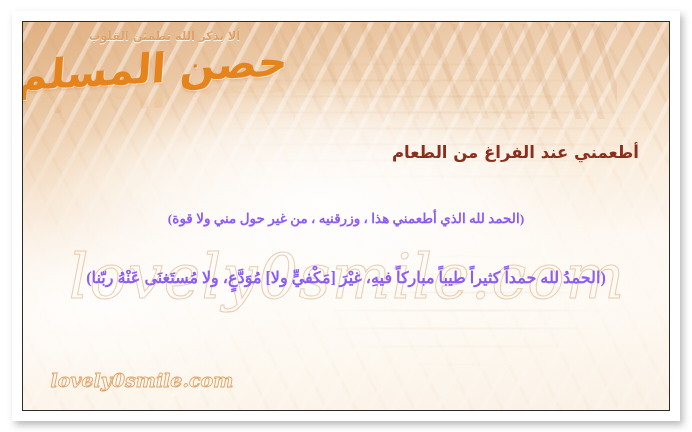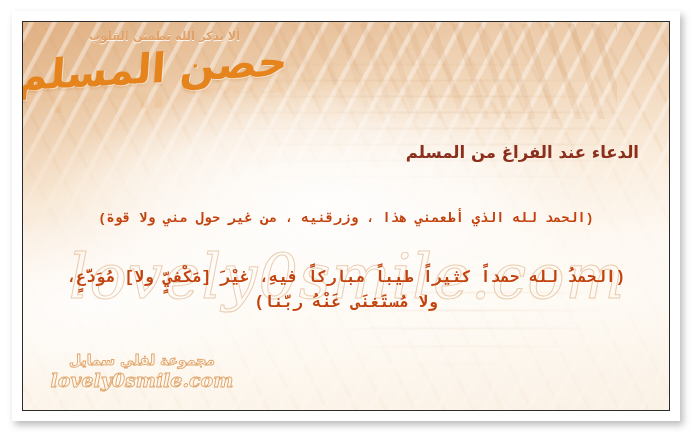--- a/index.html
+++ b/index.html
@@ -227,22 +227,22 @@
     font-family: "DejaVu Sans", "Liberation Sans", sans-serif;
     font-size: 16.5px;
     font-weight: bold;
     color: #8b2f1c;
     text-align: right;
     padding-right: 12px;
     line-height: 1.3;
     white-space: nowrap;
   }
   .dua-block {
-    font-family: Liberation Mono, monospace;
-    color: #c2410c;
+    font-family: Liberation Serif, serif;
+    color: #8b5cf6;
     font-weight: bold;
     text-align: center;
     line-height: 1.55;
     direction: rtl;
   }
   .dua-1 {
     margin-top: 46px;
     font-size: 13.5px;
     padding-left: 30px;
     padding-right: 30px;
@@ -307,27 +307,26 @@
     <div class="big-watermark">lovely0smile.com</div>
 
     <div class="header-zone">
       <div class="header-tagline">ألا بذكر الله تطمئن القلوب</div>
       <div class="header-calligraphy">حصن المسلم</div>
       <div class="header-calligraphy-reflection">حصن المسلم</div>
     </div>
 
     <div class="content">
 
-      <div class="dua-title">الدعاء عند الفراغ من المسلم</div>
+      <div class="dua-title">أطعمني عند الفراغ من الطعام</div>
 
       <div class="dua-block dua-1">(الحمد لله الذي أطعمني هذا ، وزرقنيه ، من غير حول مني ولا قوة)</div>
 
       <div class="dua-block dua-2">(الحمدُ لله حمداً كثيراً طيباً مباركاً فيهِ، غيْرَ [مَكْفيٍّ ولا] مُوَدَّعٍ، ولا مُستَغنَى عَنْهُ ربّنا)</div>
 
     </div>
 
     <div class="branding">
-      <div class="brand-ar">مجموعة لفلي سمايل</div>
       <div class="brand-url">lovely0smile.com</div>
     </div>
 
   </div>
 </div>
 
 </body></html>

